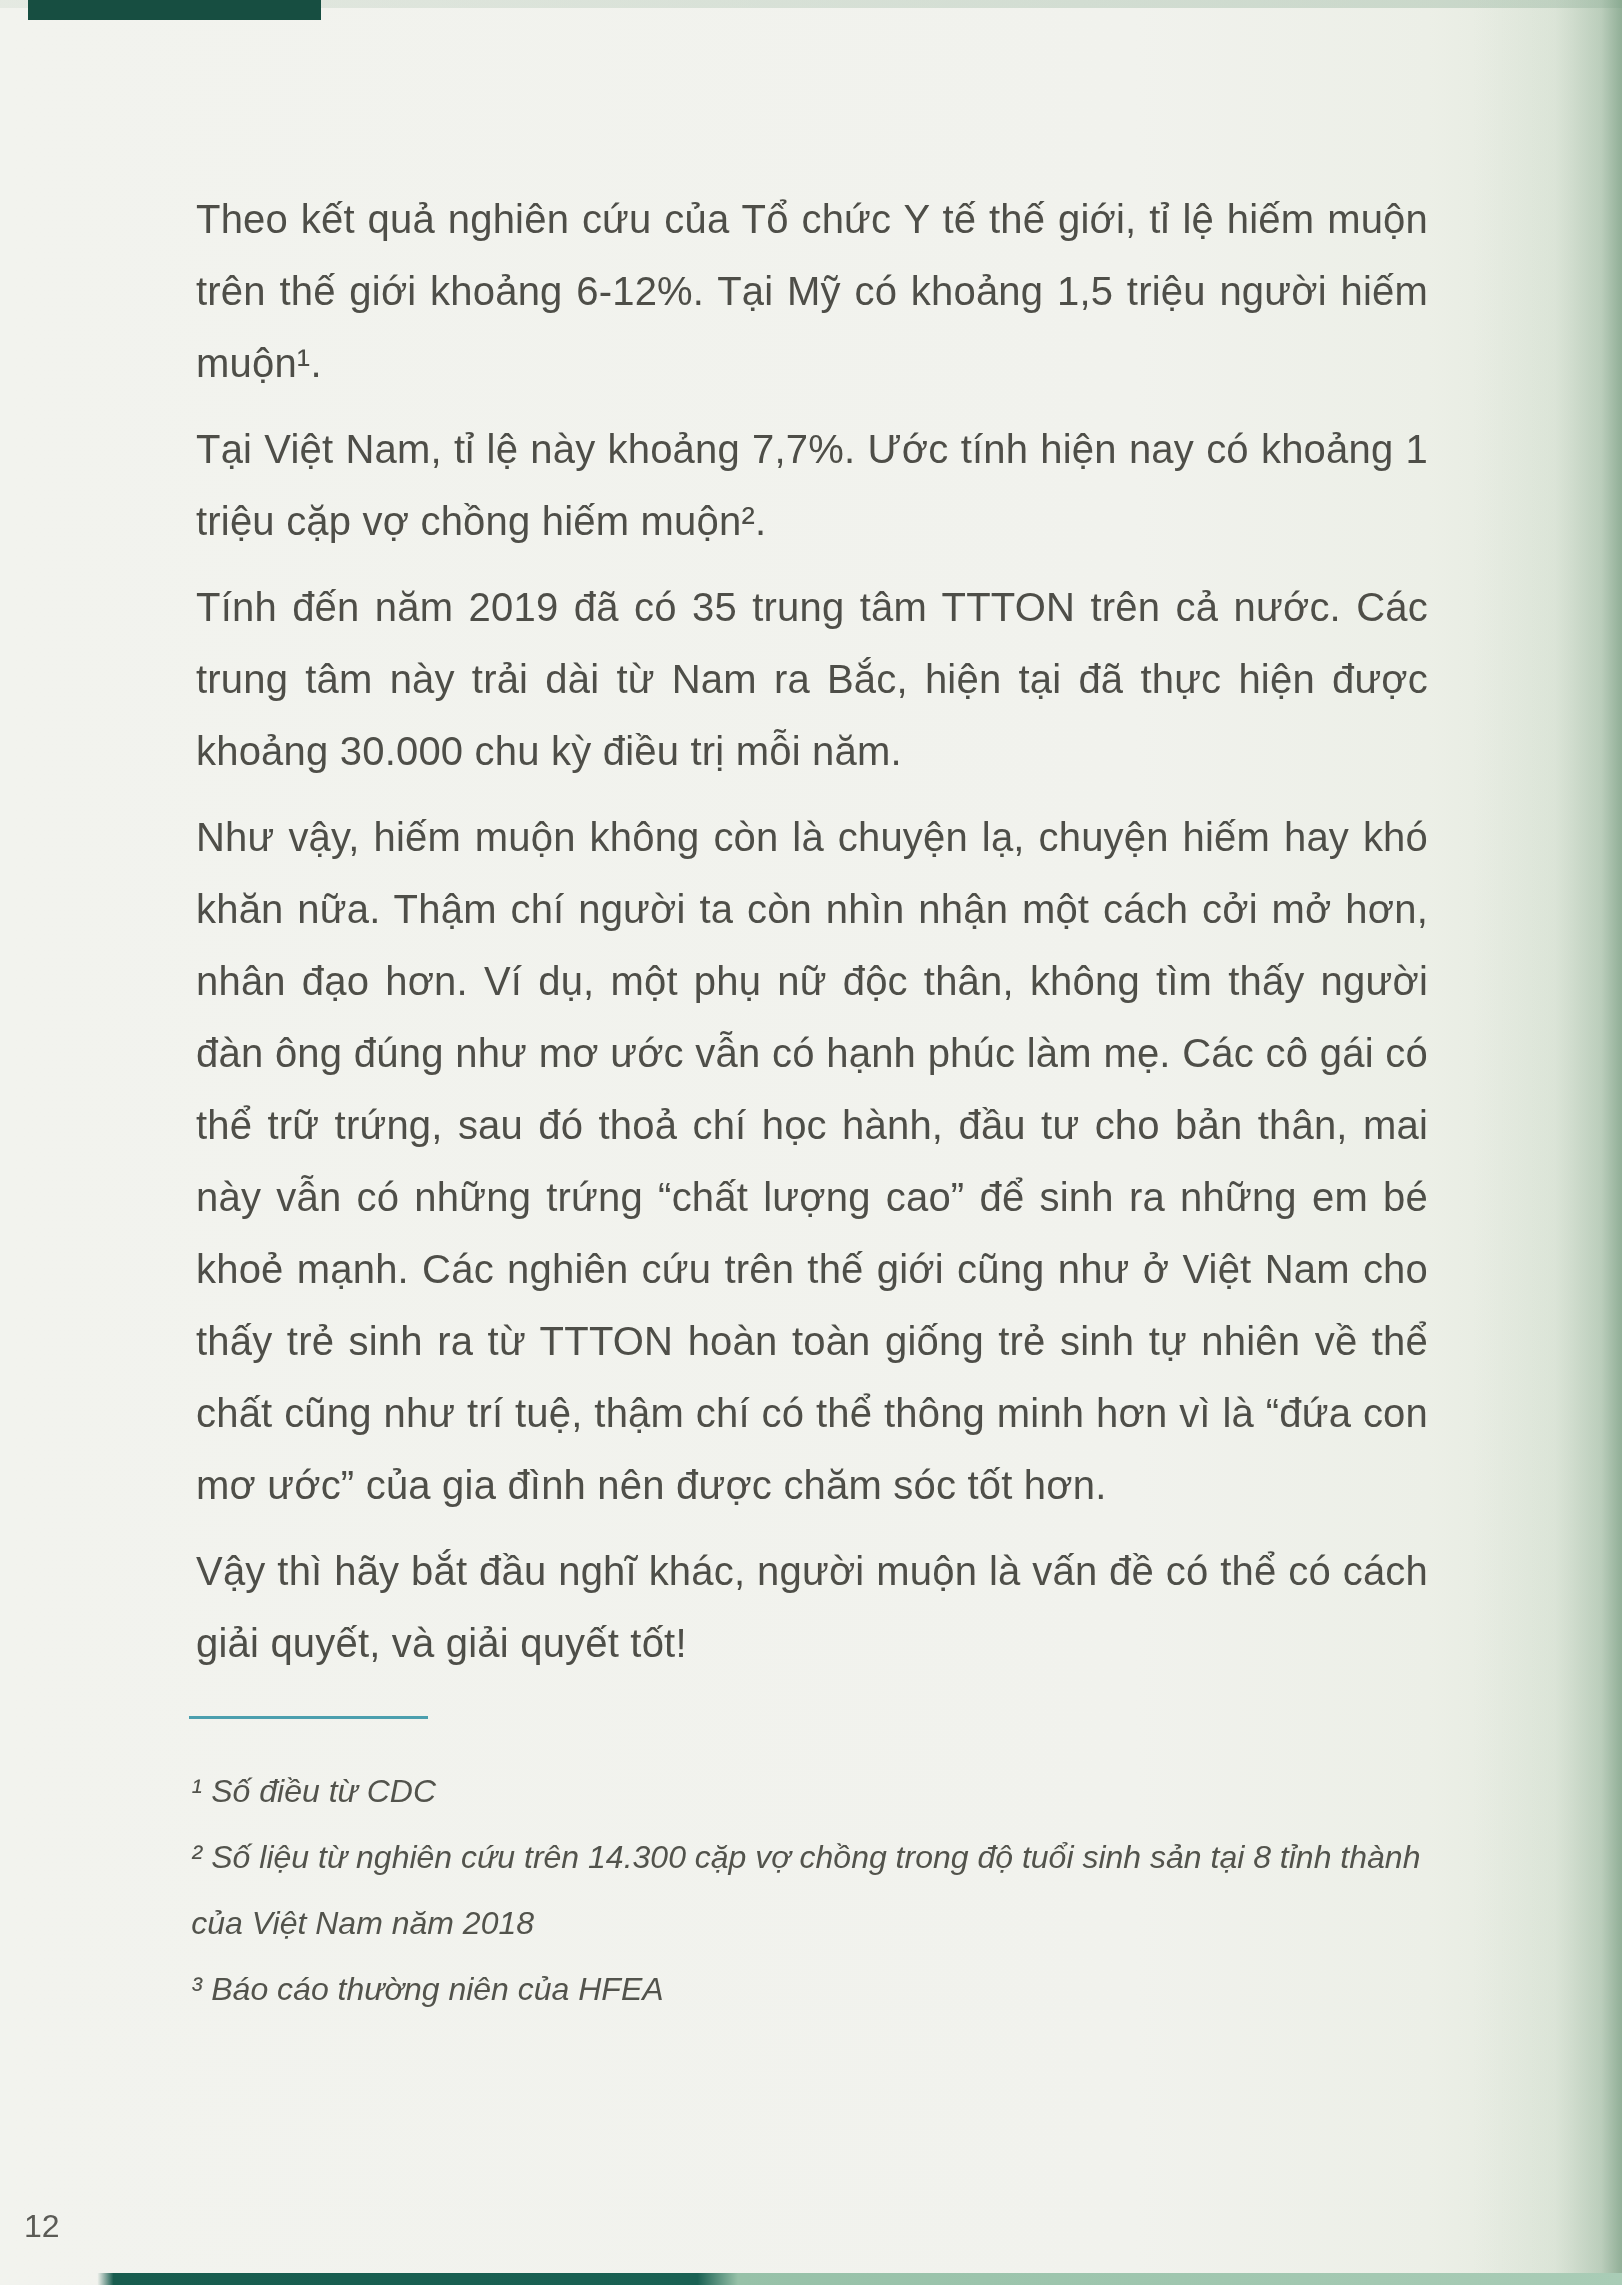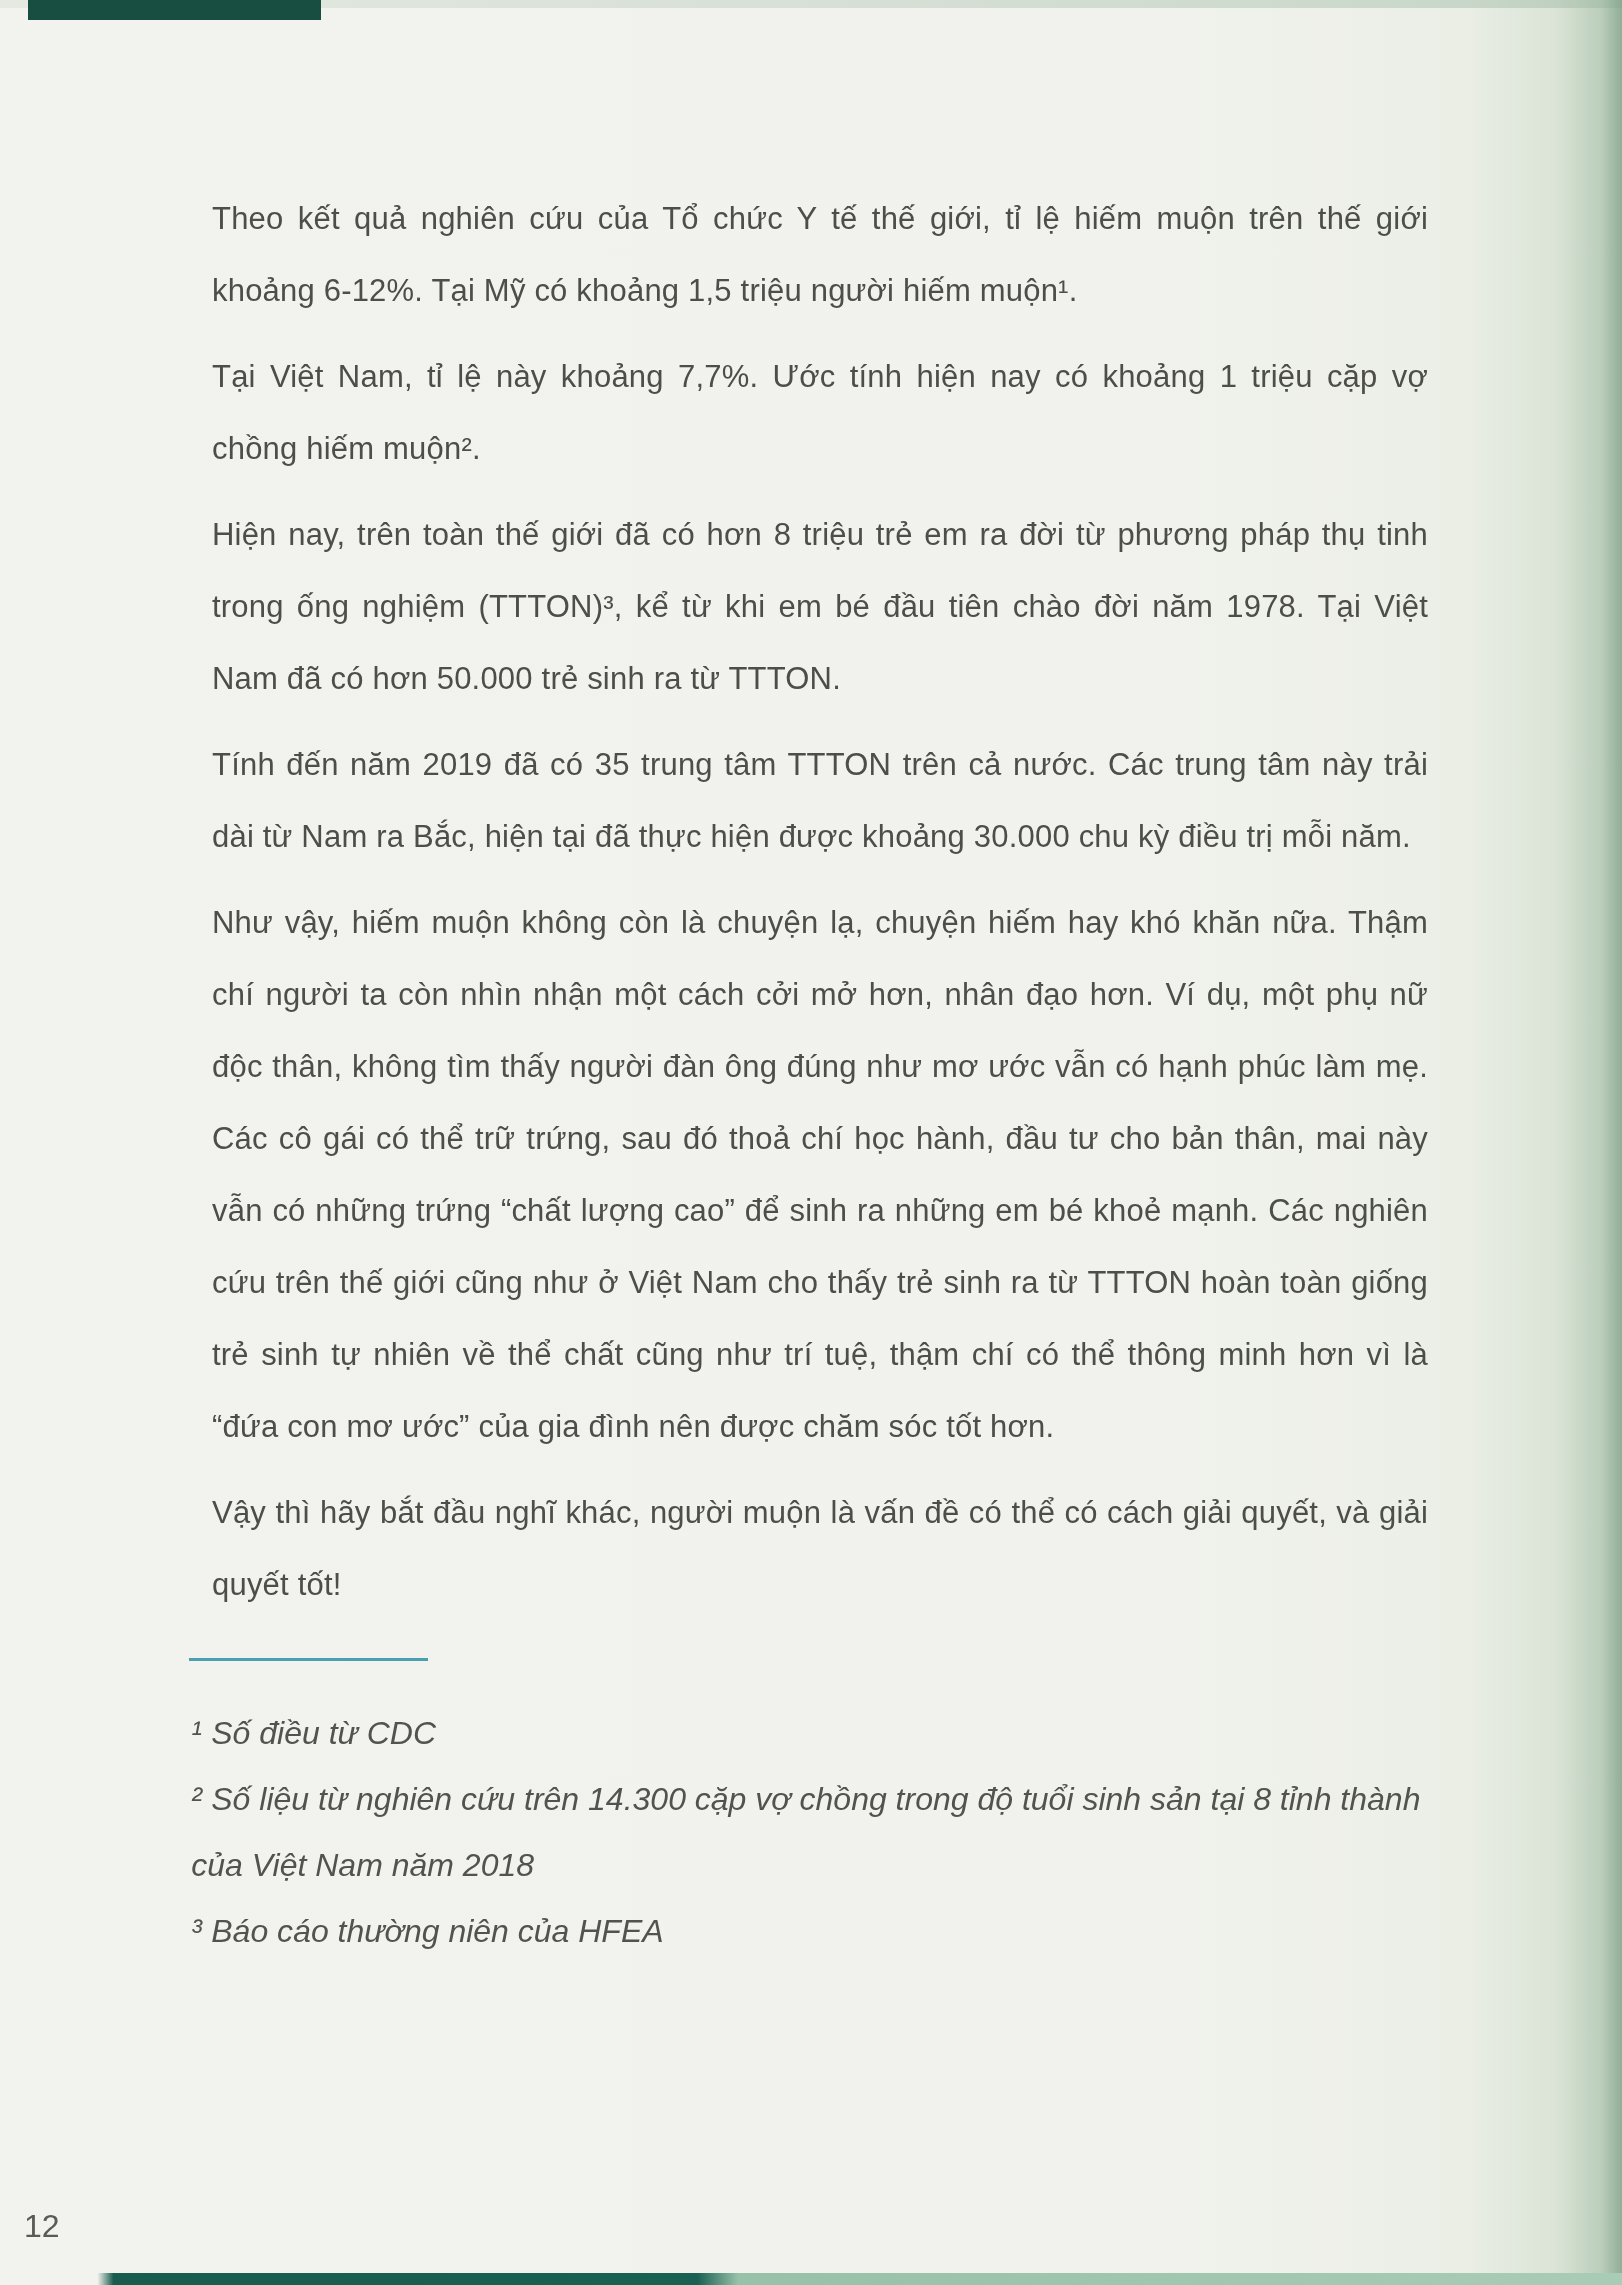--- a/index.html
+++ b/index.html
@@ -43,22 +43,22 @@
       #97c1a8 45.5%,
       #a9ccb6 100%);
   }
   .content {
     position: relative;
     margin-left: 196px;
     padding-top: 183px;
     width: 1232px;
   }
   .body-par {
-    margin: 0 0 14px 16px;
-    font-size: 31px;
+    margin: 0 0 14px 0;
+    font-size: 40px;
     line-height: 72px;
     text-align: justify;
     color: #4e4e48;
     letter-spacing: 0.2px;
   }
   .divider {
     width: 239px;
     height: 2.8px;
     background: #4b9fae;
     margin: 37px 0 0 -7.5px;
@@ -88,21 +88,20 @@
 
 <div class="page">
   <div class="edge-top-tint"></div>
   <div class="edge-top-bar"></div>
   <div class="edge-right"></div>
   <div class="edge-bottom"></div>
 
   <main class="content">
     <p class="body-par">Theo kết quả nghiên cứu của Tổ chức Y tế thế giới, tỉ lệ hiếm muộn trên thế giới khoảng 6-12%. Tại Mỹ có khoảng 1,5 triệu người hiếm muộn¹.</p>
     <p class="body-par">Tại Việt Nam, tỉ lệ này khoảng 7,7%. Ước tính hiện nay có khoảng 1 triệu cặp vợ chồng hiếm muộn².</p>
-    <p class="body-par">Hiện nay, trên toàn thế giới đã có hơn 8 triệu trẻ em ra đời từ phương pháp thụ tinh trong ống nghiệm (TTTON)³, kể từ khi em bé đầu tiên chào đời năm 1978. Tại Việt Nam đã có hơn 50.000 trẻ sinh ra từ TTTON.</p>
     <p class="body-par">Tính đến năm 2019 đã có 35 trung tâm TTTON trên cả nước. Các trung tâm này trải dài từ Nam ra Bắc, hiện tại đã thực hiện được khoảng 30.000 chu kỳ điều trị mỗi năm.</p>
     <p class="body-par">Như vậy, hiếm muộn không còn là chuyện lạ, chuyện hiếm hay khó khăn nữa. Thậm chí người ta còn nhìn nhận một cách cởi mở hơn, nhân đạo hơn. Ví dụ, một phụ nữ độc thân, không tìm thấy người đàn ông đúng như mơ ước vẫn có hạnh phúc làm mẹ. Các cô gái có thể trữ trứng, sau đó thoả chí học hành, đầu tư cho bản thân, mai này vẫn có những trứng “chất lượng cao” để sinh ra những em bé khoẻ mạnh. Các nghiên cứu trên thế giới cũng như ở Việt Nam cho thấy trẻ sinh ra từ TTTON hoàn toàn giống trẻ sinh tự nhiên về thể chất cũng như trí tuệ, thậm chí có thể thông minh hơn vì là “đứa con mơ ước” của gia đình nên được chăm sóc tốt hơn.</p>
     <p class="body-par">Vậy thì hãy bắt đầu nghĩ khác, người muộn là vấn đề có thể có cách giải quyết, và giải quyết tốt!</p>
 
     <div class="divider"></div>
 
     <div class="footnotes">
       <div class="footnote">
         <span class="fn-marker">¹</span><span class="fn-text">Số điều từ CDC</span>
       </div>

